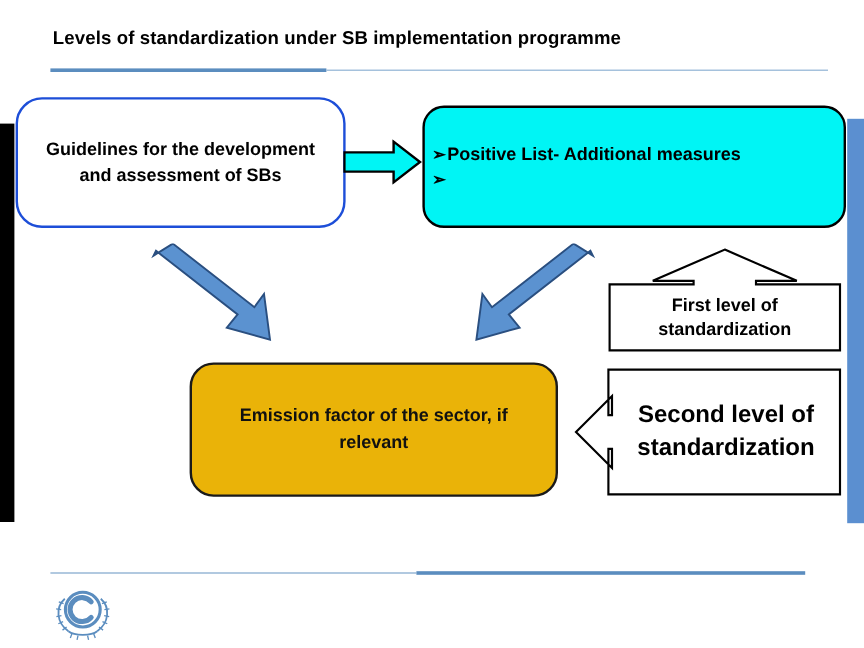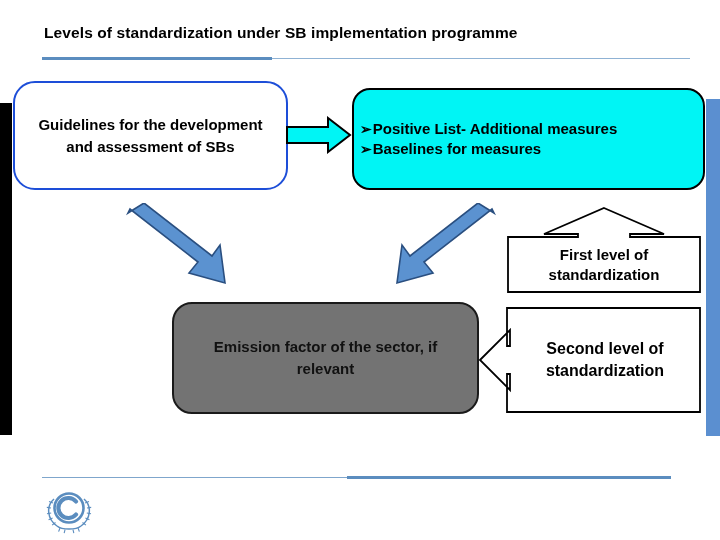--- a/index.html
+++ b/index.html
@@ -141,25 +141,25 @@
     position: absolute;
     left: 388px;
     top: 203px;
     width: 110px;
     height: 85px;
   }
 
   
   #emission-factor-box {
     position: absolute;
-    left: 172px;
+    left: 158px;
     top: 302px;
     width: 307px;
     height: 112px;
-    background: #737373;
+    background: #eab308;
     border: 2px solid #1a1a1a;
     border-radius: 20px;
     box-sizing: border-box;
     display: flex;
     align-items: center;
     justify-content: center;
     text-align: center;
   }
   #emission-factor-box .boxtext {
     font-size: 15px;
@@ -204,21 +204,21 @@
   #second-level-callout .callout-label {
     position: absolute;
     left: 30px;
     top: 0px;
     width: 194px;
     height: 108px;
     display: flex;
     align-items: center;
     justify-content: center;
     text-align: center;
-    font-size: 16px;
+    font-size: 20px;
     font-weight: bold;
     color: #000000;
     line-height: 1.35;
   }
 
   
   #bottom-rule-thin {
     position: absolute;
     left: 42px;
     top: 477px;
@@ -265,21 +265,20 @@
   </svg>
 </div>
 
 <div id="positive-list-box">
   <div class="bullet-row">
     <span class="bullet-glyph">➢</span>
     <span>Positive List- Additional measures</span>
   </div>
   <div class="bullet-row">
     <span class="bullet-glyph">➢</span>
-    <span>Baselines for measures</span>
   </div>
 </div>
 
 <div id="arrow-left-diagonal">
   <svg width="110" height="85" viewBox="0 0 110 85" xmlns="http://www.w3.org/2000/svg">
     <polygon points="4,10 20,0 88,53 96,42 101,80 65,70 74,59 6,6" fill="#5b92d0" stroke="#2a4f80" stroke-width="1.6" stroke-linejoin="miter"></polygon>
   </svg>
 </div>
 
 <div id="arrow-right-diagonal">

